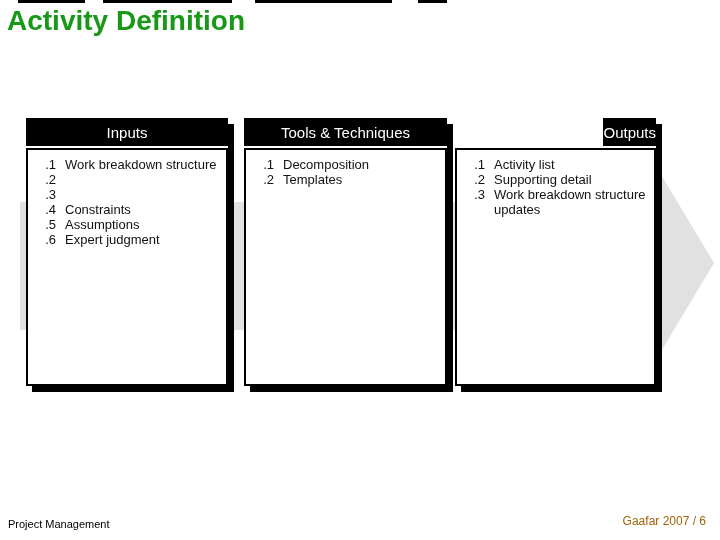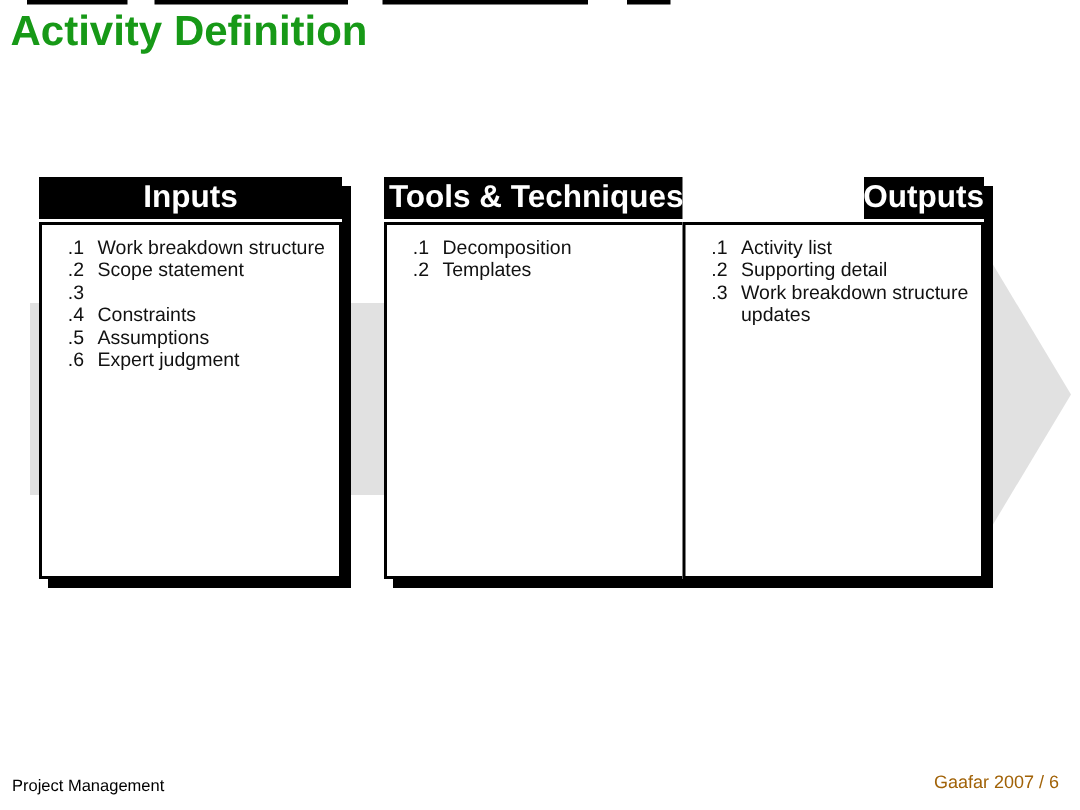--- a/index.html
+++ b/index.html
@@ -23,25 +23,25 @@
   }
   .proc-box{
     position:absolute;top:118px;height:268px;
     background:#ffffff;
     box-shadow:6px 6px 0 0 #000000;
     z-index:1;
     box-sizing:border-box;
     display:flex;flex-direction:column;
   }
   #box-inputs{left:26px;width:202px;}
-  #box-tools{left:256px;width:203px;justify-content:space-between;}
+  #box-tools{left:244px;width:203px;justify-content:space-between;}
   #box-outputs{left:455px;width:201px;align-items:flex-end;}
   .proc-box .hdr{
     height:28px;background:#000000;color:#ffffff;
-    font-size:21px;font-weight:bold;
+    font-size:15px;font-weight:normal;
     display:flex;align-items:center;justify-content:center;
     flex:0 0 auto;
   }
   .proc-box .body{
     flex:1 1 auto;
     margin-top:2px;
     border:2px solid #000000;
     background:#ffffff;
     padding:7px 2px 4px 2px;
     box-sizing:border-box;
@@ -85,21 +85,20 @@
 
   <div class="proc-box" id="box-inputs">
     <div class="hdr">Inputs</div>
     <div class="body">
       <div class="item-row">
         <span class="item-num">.1</span>
         <span class="item-label">Work breakdown structure</span>
       </div>
       <div class="item-row">
         <span class="item-num">.2</span>
-        <span class="item-label">Scope statement</span>
       </div>
       <div class="item-row">
         <span class="item-num">.3</span>
       </div>
       <div class="item-row">
         <span class="item-num">.4</span>
         <span class="item-label">Constraints</span>
       </div>
       <div class="item-row">
         <span class="item-num">.5</span>

